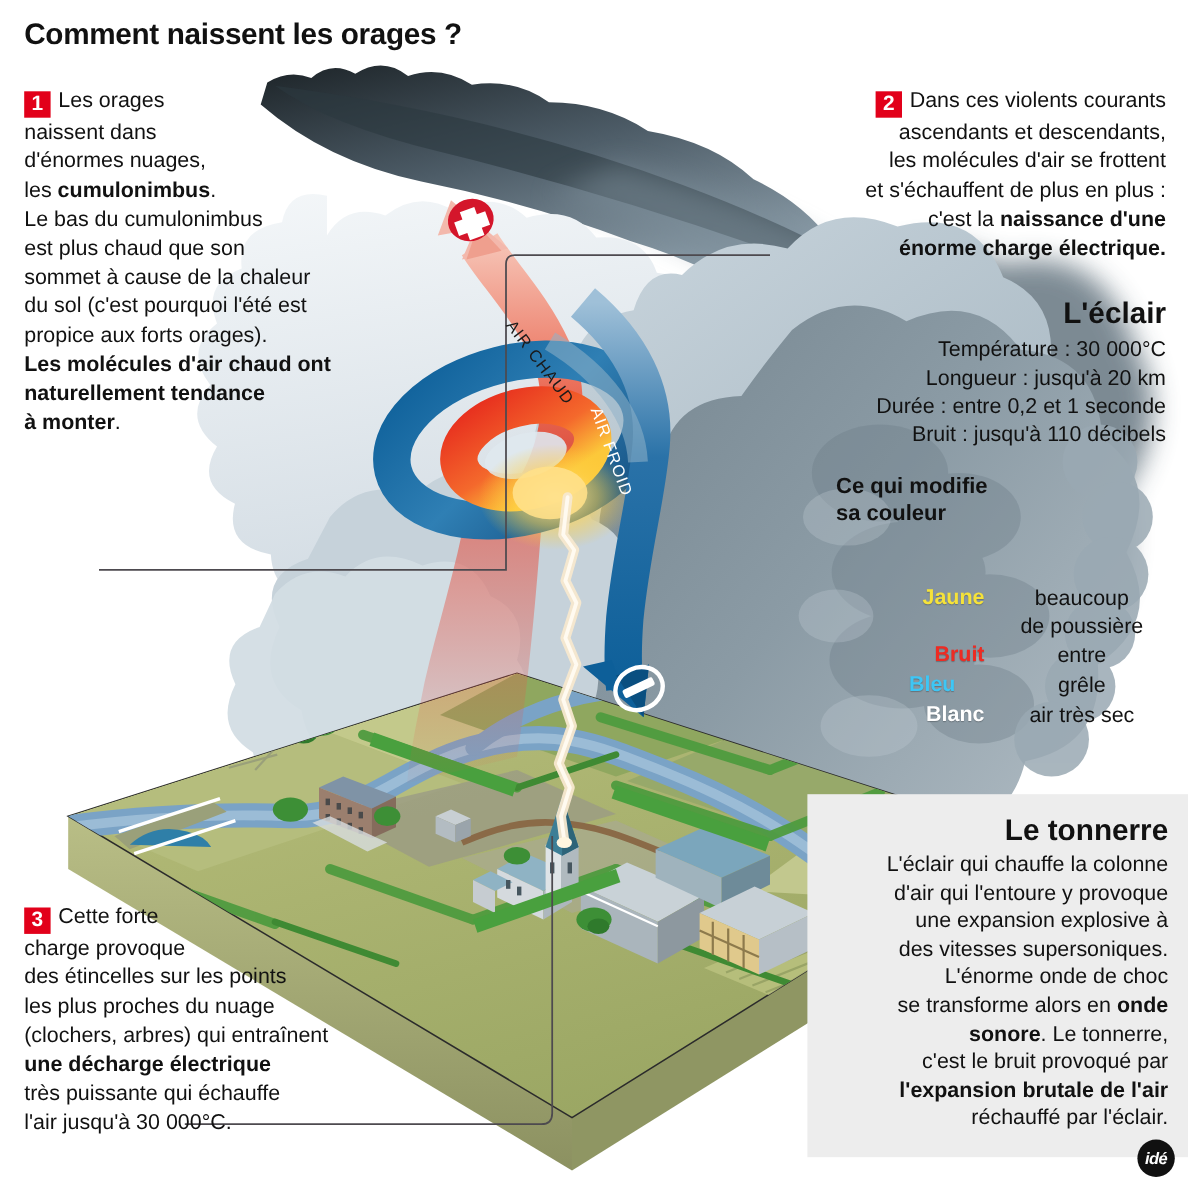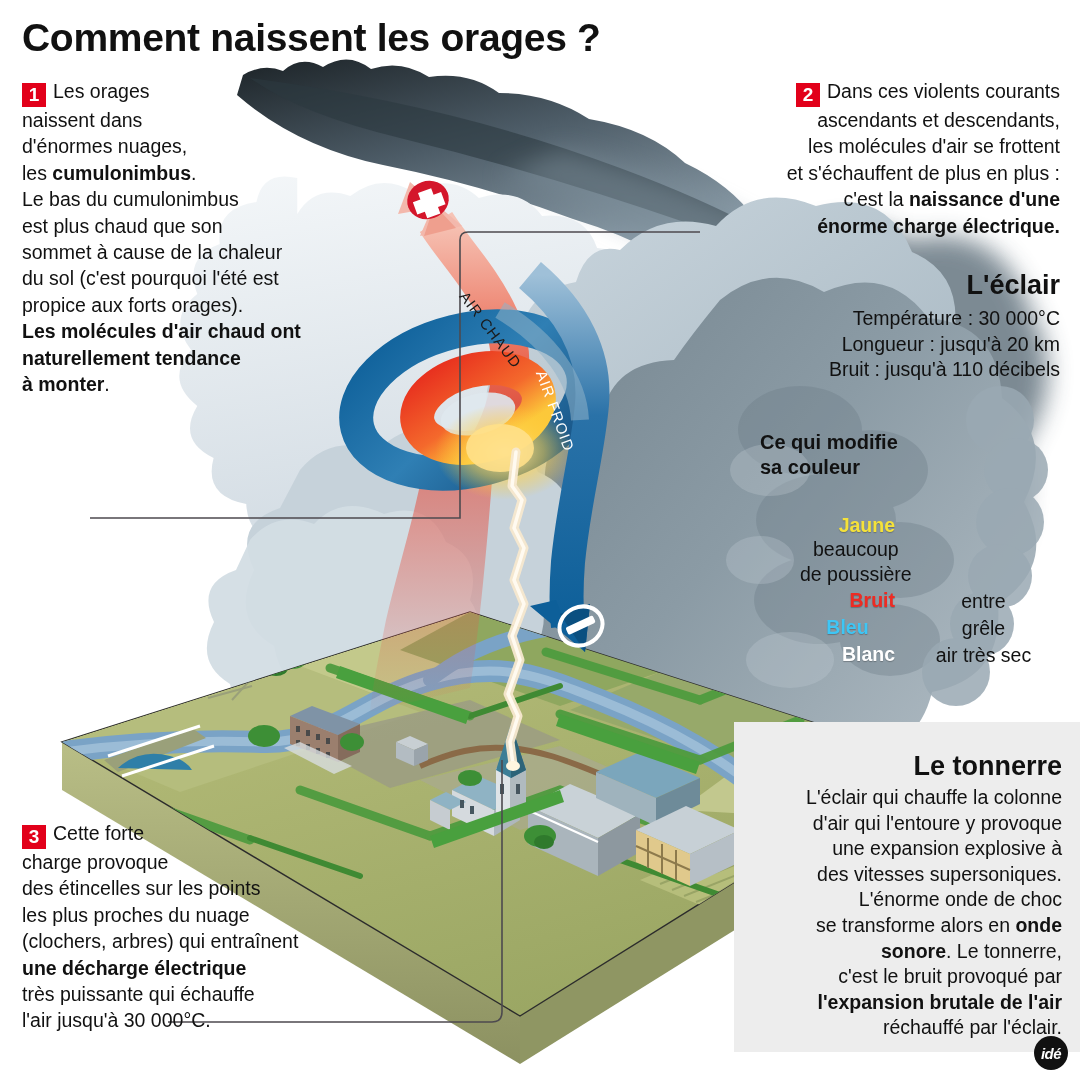--- a/index.html
+++ b/index.html
@@ -12,21 +12,21 @@
     overflow:hidden;
   }
   .stage{position:absolute;inset:0;}
 
   
   .illus{position:absolute;left:0;top:0;width:1080px;height:1075px;}
 
   
   .title{
     position:absolute;left:22px;top:16px;
-    font-size:39px;font-weight:bold;letter-spacing:-0.3px;
+    font-size:27px;font-weight:bold;letter-spacing:-0.3px;
     color:#111;z-index:40;
   }
 
   
   .badge{
     display:inline-block;background:#e2001a;color:#fff;
     font-weight:bold;font-size:19px;line-height:24px;
     width:24px;height:24px;text-align:center;
     vertical-align:-3px;margin-right:7px;
   }
@@ -45,27 +45,27 @@
   #eclair .l{font-size:19.5px;line-height:25.5px;}
 
   #colortitle{position:absolute;left:760px;top:430px;width:300px;z-index:40;
     text-align:left;font-size:20px;font-weight:bold;line-height:25px;}
 
   #colortable{position:absolute;left:800px;top:500px;width:260px;z-index:40;font-size:19.5px;}
   #colortable .row{display:flex;align-items:flex-start;margin-bottom:2px;}
   #colortable .ck{width:95px;text-align:right;font-weight:bold;padding-right:12px;
      text-shadow:0 1px 1px rgba(0,0,0,.25);}
   #colortable .cv{flex:1;text-align:center;line-height:25px;}
-  .r-jaune{margin-top:14px;flex-direction:column;}
+  .r-jaune{margin-top:32px;}
 
   
   #tonnerre{
     position:absolute;left:734px;top:722px;width:346px;height:330px;
     background:#ededed;z-index:40;box-sizing:border-box;
-    padding:29px 18px 10px 18px;text-align:right;
+    padding:18px 18px 10px 18px;text-align:right;
   }
   #tonnerre .h{font-size:27px;font-weight:bold;margin-bottom:3px;}
   #tonnerre .p{font-size:19.5px;line-height:25.6px;}
 
   
   #logo{position:absolute;left:1034px;top:1036px;width:34px;height:34px;border-radius:50%;
     background:#111;color:#fff;z-index:50;
     font-style:italic;font-weight:bold;font-size:15px;
     display:flex;align-items:center;justify-content:center;letter-spacing:-.5px;}
 
@@ -466,20 +466,21 @@
   </div>
 
   <div class="tblock" id="block3">
     <span class="badge">3</span><span>Cette forte<br>charge provoque<br>des étincelles sur les points<br>les plus proches du nuage<br>(clochers, arbres) qui entraînent<br><b>une décharge électrique</b><br>très puissante qui échauffe<br>l'air jusqu'à 30 000°C.</span>
   </div>
 
   <div id="eclair">
     <div class="h">L'éclair</div>
     <div class="l">Température : 30 000°C</div>
     <div class="l">Longueur : jusqu'à 20 km</div>
+    <div class="l">Durée : entre 0,2 et 1 seconde</div>
     <div class="l">Bruit : jusqu'à 110 décibels</div>
   </div>
 
   <div id="colortitle">
     <div>Ce qui modifie</div>
     <div>sa couleur</div>
   </div>
 
   <div id="colortable">
     <div class="row r-jaune">

